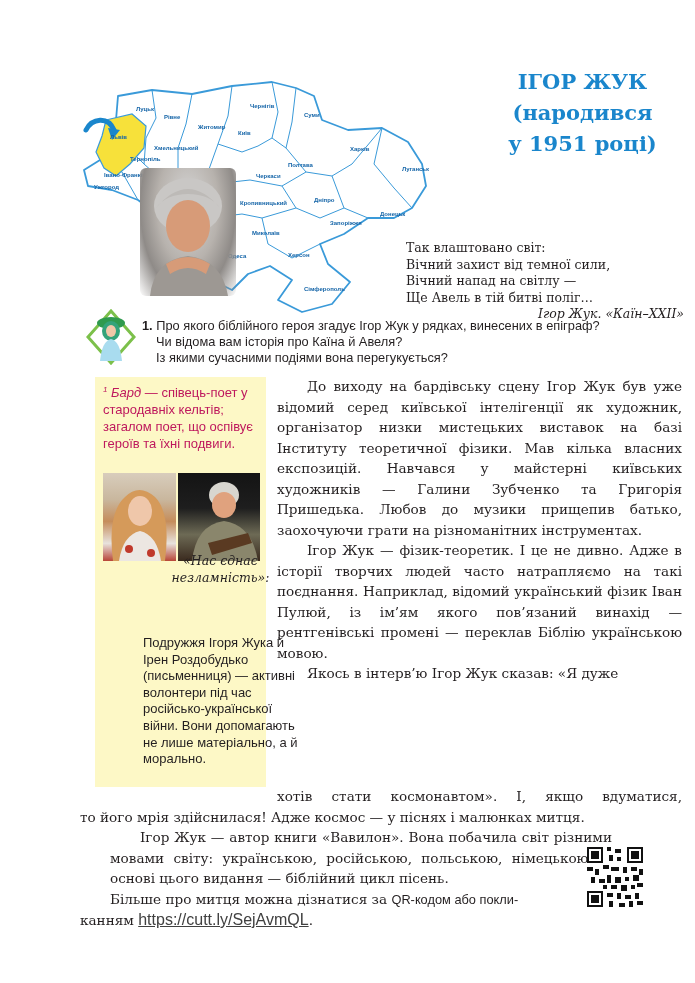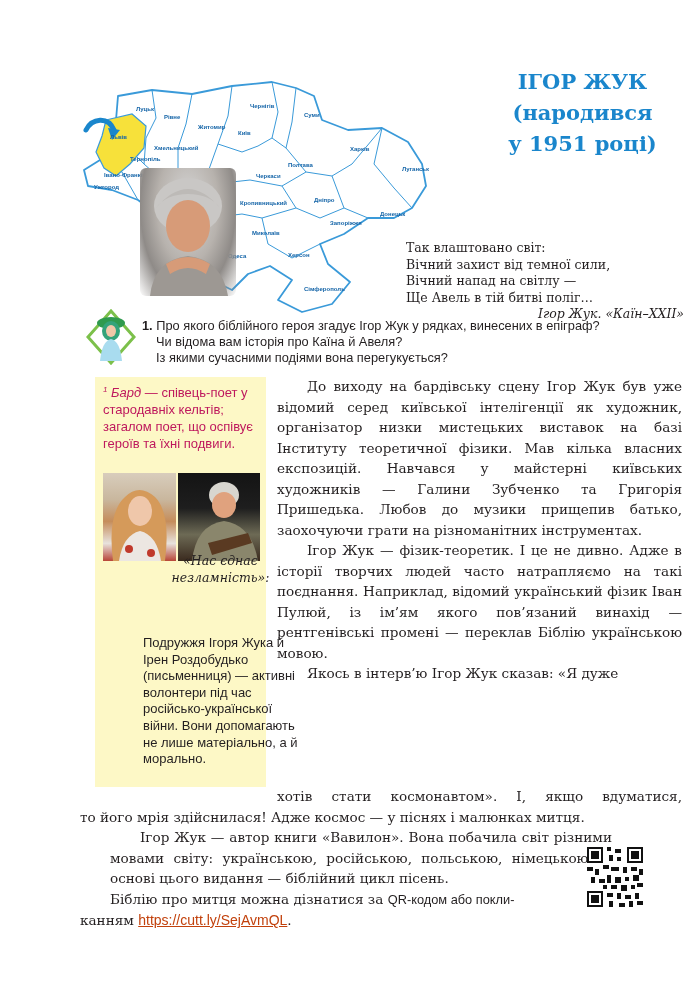--- a/index.html
+++ b/index.html
@@ -50,21 +50,21 @@
   .side-text { position:absolute; left:8px; top:258px; width:162px; font-family:"Liberation Sans", sans-serif;
                font-size:13px; line-height:16.6px; color:#231f20;margin-left:40px; }
 
   
   .body-text { font-family:"DejaVu Serif", serif; font-size:13.6px; line-height:20.5px; color:#231f20; }
   .col { left:277px; top:376px; width:405px; text-align:justify; }
   .col p { margin:0; text-indent:30px; }
   .full { left:80px; width:602px; text-align:justify; }
   .full p { margin:0; text-indent:30px; }
   .blue { color:#1a86cc; }
-  .link { color:#c2410c; font-family:"Liberation Sans", sans-serif; font-size:14px; }
+  .link { color:#404040; font-family:"Liberation Sans", sans-serif; font-size:16px; }
   .sans { font-family:"Liberation Sans", sans-serif; font-size:12.8px; }
 
   .qr { left:587px; top:847px; width:56px; height:60px; }
 
   .page-num { left:0; top:948px; width:695px; text-align:center; font-family:"DejaVu Serif", serif;
               font-style:italic; font-weight:bold; font-size:15px;margin-top:42px; }
 </style>
 </head>
 <body>
 
@@ -200,21 +200,21 @@
   <p>Якось в інтерв’ю Ігор Жук сказав: «Я дуже</p>
 </div>
 
 <div class="abs body-text full" style="top:786px;">
   <div style="padding-left:197px; text-align:justify; text-align-last:justify;">хотів стати космонавтом». І, якщо вдуматися,</div>
   <div>то його мрія здійснилася! Адже космос — у піснях і малюнках митця.</div>
   <div style="width:602px;">
     <p style="margin:0;"><span style="display:inline-block; width:502px; text-indent:30px; text-align:justify;">Ігор Жук — автор книги «Вавилон». Вона побачила світ різними мовами світу: українською, російською, польською, німецькою. В основі цього видання — біблійний цикл пісень.</span></p>
   </div>
   <div style="width:500px;">
-    <p style="margin:0; text-indent:30px;"><span>Біблію про митця можна дізнатися за </span><span class="sans">QR-кодом або покли-</span></p>
+    <p style="margin:0; text-indent:30px;"><span>Більше про митця можна дізнатися за </span><span class="sans">QR-кодом або покли-</span></p>
     <div><span>канням </span><a class="link" href="#">https://cutt.ly/SejAvmQL</a><span>.</span></div>
   </div>
 </div>
 
 <div class="abs qr">
   <svg width="56" height="60" viewBox="0 0 28 30" shape-rendering="crispEdges">
     <rect x="0" y="0" width="28" height="30" fill="#ffffff"></rect>
     <g fill="#111">
       <rect x="0" y="0" width="8" height="8"></rect>
         <rect x="1" y="1" width="6" height="6" fill="#fff"></rect>

